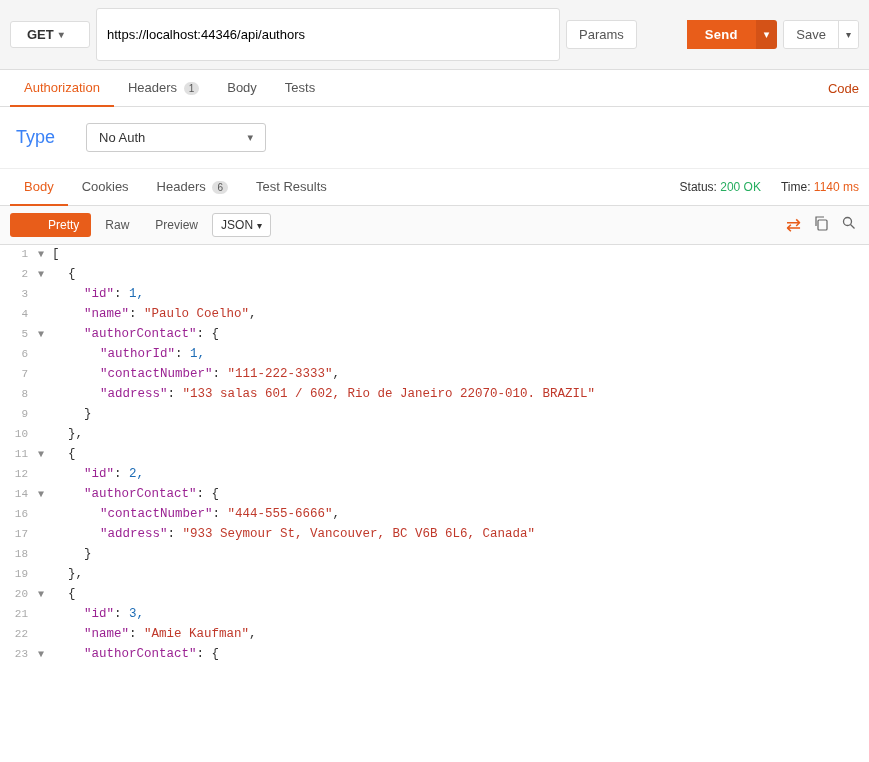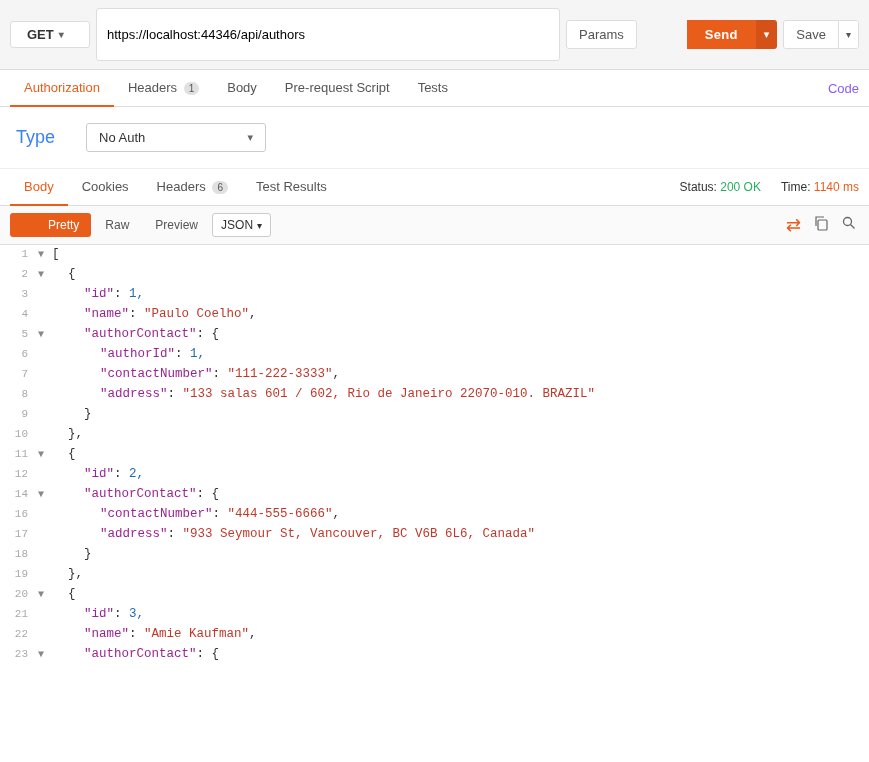--- a/index.html
+++ b/index.html
@@ -130,21 +130,21 @@
       display: inline-block;
       background: #e0e0e0;
       border-radius: 8px;
       padding: 1px 5px;
       font-size: 10px;
       margin-left: 3px;
       color: #555;
     }
     .code-link {
       margin-left: auto;
-      color: #8b5cf6;
+      color: #c2410c;
       font-size: 13px;
       cursor: pointer;
     }
 
     
     .auth-type-row {
       display: flex;
       align-items: center;
       padding: 16px 16px;
       gap: 20px;
@@ -325,23 +325,20 @@
 <div class="request-tabs">
   <div class="req-tab active">
     <span>Authorization</span>
   </div>
   <div class="req-tab">
     <span>Headers</span>
     <span class="badge">1</span>
   </div>
   <div class="req-tab">
     <span>Body</span>
-  </div>
-  <div class="req-tab">
-    <span>Pre-request Script</span>
   </div>
   <div class="req-tab">
     <span>Tests</span>
   </div>
   <span class="code-link">Code</span>
 </div>
 
 <div class="auth-type-row">
   <span class="auth-type-label">Type</span>
   <div class="auth-select">

